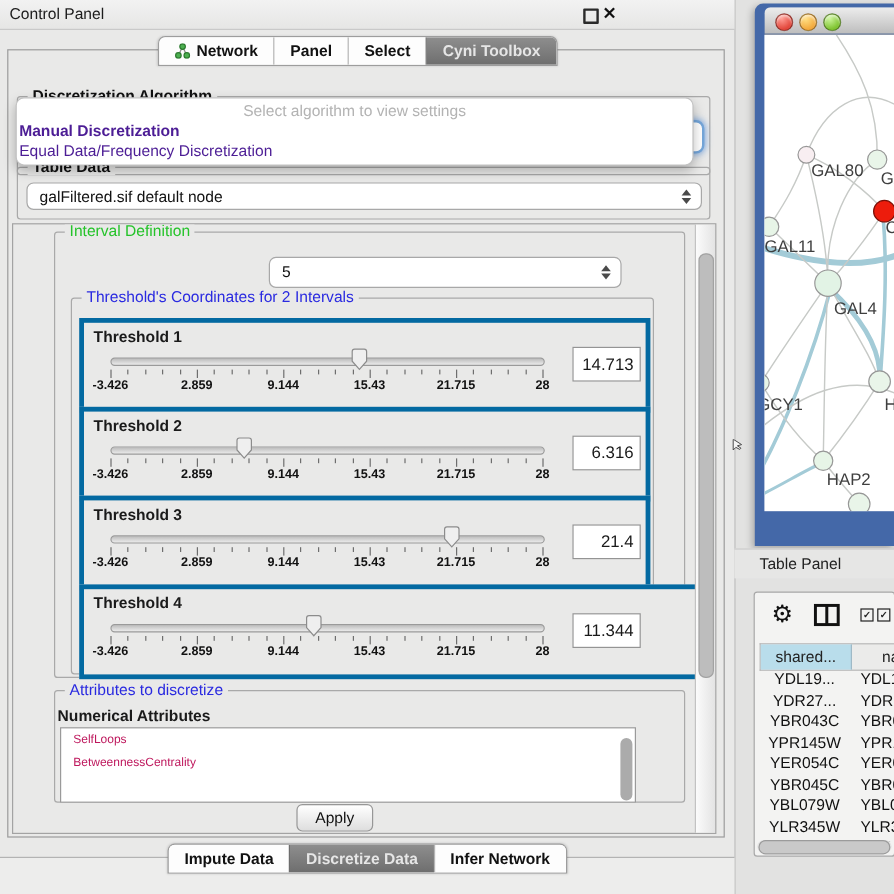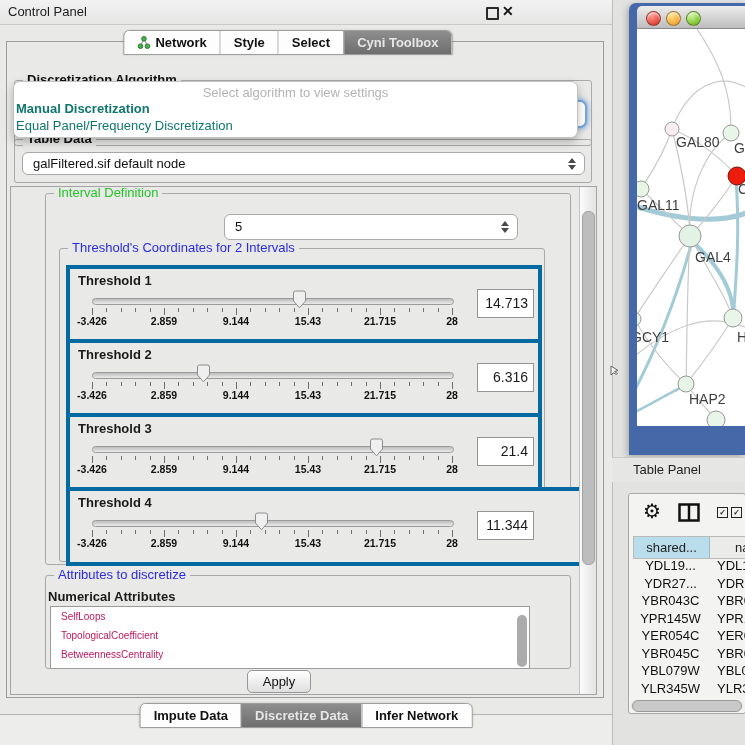--- a/index.html
+++ b/index.html
@@ -7,21 +7,21 @@
 
   
   .cp{position:absolute;left:0;top:0;width:612px;height:745px;background:#e9e9e8;border-right:1px solid #bdbdbd;}
   .cp-titlebar{position:absolute;left:0;top:0;width:612px;height:24px;background:linear-gradient(#f2f2f2,#e6e6e5);border-bottom:1px solid #c9c9c9;}
   .cp-title{position:absolute;left:8px;top:4px;font-size:13px;color:#1c1c1c;}
   .float-ic{position:absolute;left:486px;top:7px;width:9px;height:9px;border:2px solid #2a2a2a;border-radius:1px;}
   .close-ic{position:absolute;left:502px;top:3px;font-size:14px;font-weight:bold;color:#111;}
 
   
   .tabgroup{position:absolute;display:flex;height:23px;border:1px solid #9d9d9d;border-radius:6px 6px 0 0;overflow:hidden;background:#fdfdfd;box-shadow:0 0 2px rgba(0,0,0,.15);}
-  .tabgroup.top{left:288px;top:30px;transform:translateX(-50%);}
+  .tabgroup.top{left:298px;top:30px;transform:translateX(-50%);}
   .tabgroup.bottom{left:306px;top:703px;transform:translateX(-50%);z-index:5;}
   .tab{display:flex;align-items:center;gap:5px;padding:0 13px;line-height:23px;font-weight:600;font-size:13px;color:#111;background:#fdfdfd;border-left:1px solid #b5b5b5;cursor:default;white-space:nowrap;}
   .tab:first-child{border-left:none;}
   .tab.sel{background:linear-gradient(#8e8e8e,#6e6e6e);color:#e6e6e6;border-left-color:#6a6a6a;}
   .bottom-line{position:absolute;left:0;top:714px;width:612px;border-top:1px solid #b3b3b3;}
   .cp-bottom{position:absolute;left:0;top:715px;width:612px;height:30px;background:#ededec;}
 
   
   .outer-panel{position:absolute;left:6px;top:41px;width:596px;height:655px;border:1px solid #9b9b9b;background:#e9e9e8;}
 
@@ -36,21 +36,21 @@
   .combo{position:absolute;background:#fff;border:1px solid #a8a8a8;border-radius:6px;}
   .combo .val{position:absolute;left:10px;top:0;line-height:21px;font-size:13px;color:#111;white-space:nowrap;}
   .stepper{position:absolute;right:8px;top:50%;transform:translateY(-50%);display:flex;flex-direction:column;gap:2px;align-items:center;}
   .arr-up{width:0;height:0;border-left:4px solid transparent;border-right:4px solid transparent;border-bottom:5px solid #4a4a4a;}
   .arr-dn{width:0;height:0;border-left:4px solid transparent;border-right:4px solid transparent;border-top:5px solid #4a4a4a;}
   .algo-combo{position:absolute;left:22px;top:100px;width:561px;height:24px;background:#fff;border:2px solid #74a6da;border-radius:7px;box-shadow:0 0 5px 1px rgba(95,150,220,.75);z-index:1;}
 
   
   .popup{position:absolute;left:13px;top:81px;width:563px;height:55px;background:#fff;border:1px solid #c2c2c2;border-radius:7px;box-shadow:0 4px 10px rgba(0,0,0,.25);z-index:10;}
   .popup-hint{text-align:center;color:#b3b3b3;padding-top:3px;font-size:13px;}
-  .popup-opt{padding-left:2px;line-height:17px;font-size:13px;color:#0f766e;}
+  .popup-opt{padding-left:2px;line-height:17px;font-size:13px;color:#4c1d95;}
   .popup-opt.bold{font-weight:bold;}
 
   
   .scrollpane{position:absolute;left:10px;top:186px;width:585px;height:507px;border:1px solid #a3a3a3;background:#e9e9e8;overflow:hidden;}
   .vscroll{position:absolute;right:0;top:0;width:16px;height:100%;background:linear-gradient(to right,#fbfbfb,#e3e3e3);border-left:1px solid #c2c2c2;}
   .vscroll .thumb{position:absolute;left:2px;top:24px;width:11px;height:352px;background:#bdbdbd;border:1px solid #a2a2a2;border-radius:6px;}
 
   
   .th-row{position:absolute;left:6px;width:468px;height:71px;border:4px solid #0369a1;background:#e9e9e8;}
   .th-label{position:absolute;left:8px;top:4px;font-weight:bold;font-size:13px;}
@@ -116,21 +116,21 @@
           <svg width="13" height="13">
             <line x1="6.5" y1="3" x2="3" y2="10" stroke="#8a8a8a"></line>
             <line x1="6.5" y1="3" x2="10" y2="10" stroke="#8a8a8a"></line>
             <circle cx="6.5" cy="2.8" r="2.3" fill="#4caf50" stroke="#2c7a2f"></circle>
             <circle cx="3" cy="10.2" r="2.3" fill="#4caf50" stroke="#2c7a2f"></circle>
             <circle cx="10" cy="10.2" r="2.3" fill="#4caf50" stroke="#2c7a2f"></circle>
           </svg>
           <span>Network</span>
         </div>
         <div class="tab">
-          <span>Style</span>
+          <span>Panel</span>
         </div>
         <div class="tab">
           <span>Select</span>
         </div>
         <div class="tab sel">
           <span>Cyni Toolbox</span>
         </div>
       </div>
 
     <div class="group" style="left:14px;top:80px;width:576px;height:64px;">
@@ -139,21 +139,21 @@
     <div class="algo-combo">
       <span class="stepper">
           <span class="arr-up"></span>
           <span class="arr-dn"></span>
         </span>
     </div>
 
     <div class="popup">
       <div class="popup-hint">Select algorithm to view settings</div>
       <div class="popup-opt bold">Manual Discretization</div>
-      <div class="popup-opt">Equal Panel/Frequency Discretization</div>
+      <div class="popup-opt">Equal Data/Frequency Discretization</div>
     </div>
 
     <div class="group" style="left:14px;top:139px;width:576px;height:42px;">
       <span class="group-title t-bold">Table Data</span>
     </div>
     <div class="combo" style="left:22px;top:152px;width:561px;height:21px;text-align:center;">
       <span class="val">galFiltered.sif default node</span>
       <span class="stepper">
           <span class="arr-up"></span>
           <span class="arr-dn"></span>
@@ -346,21 +346,20 @@
             </div>
         </div>
       </div>
 
       <div class="group" style="left:34px;top:388px;width:524px;height:92px;">
         <span class="group-title t-blue">Attributes to discretize</span>
         <span class="subtitle">Numerical Attributes</span>
         <div class="attr-list" id="attrList">
 
         <div class="attr-item">SelfLoops</div>
-            <div class="attr-item">TopologicalCoefficient</div>
             <div class="attr-item">BetweennessCentrality</div>
             <div class="attr-scroll"></div>
           </div>
       </div>
 
       <div class="apply-btn">Apply</div>
 
       <div class="vscroll">
         <div class="thumb"></div>
       </div>

